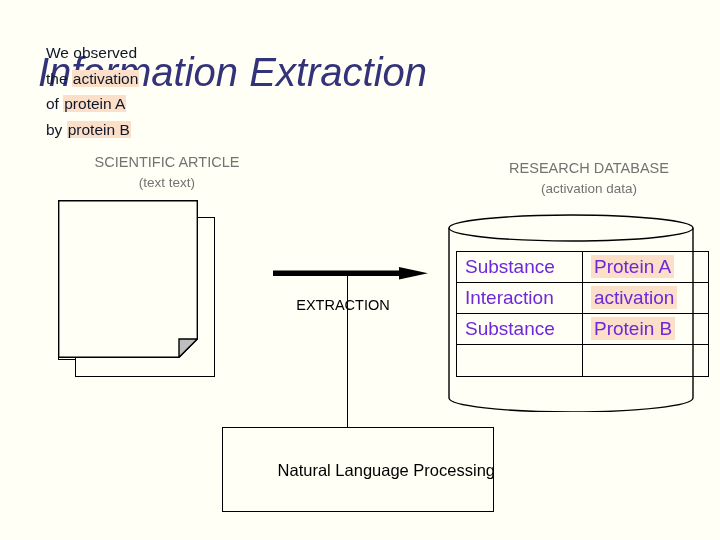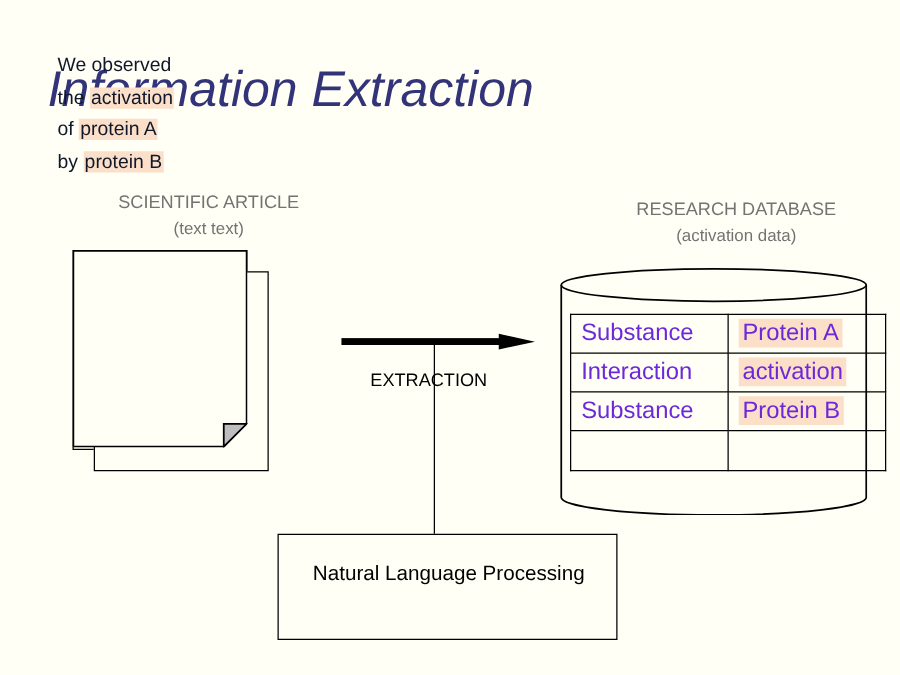--- a/index.html
+++ b/index.html
@@ -202,23 +202,23 @@
     top: 427px;
     width: 272px;
     height: 85px;
     border: 1.4px solid #000;
     box-sizing: border-box;
     background: #FFFFF5;
   }
   #nlp-label {
     position: absolute;
     left: 0;
-    top: 22px;
+    top: 33px;
     width: 272px;
-    text-align: center;
+    text-align: right;
     font-size: 16.5px;
     color: #000;
     white-space: nowrap;
   }
 </style>
 </head>
 <body>
 
 <div id="slide">
 

